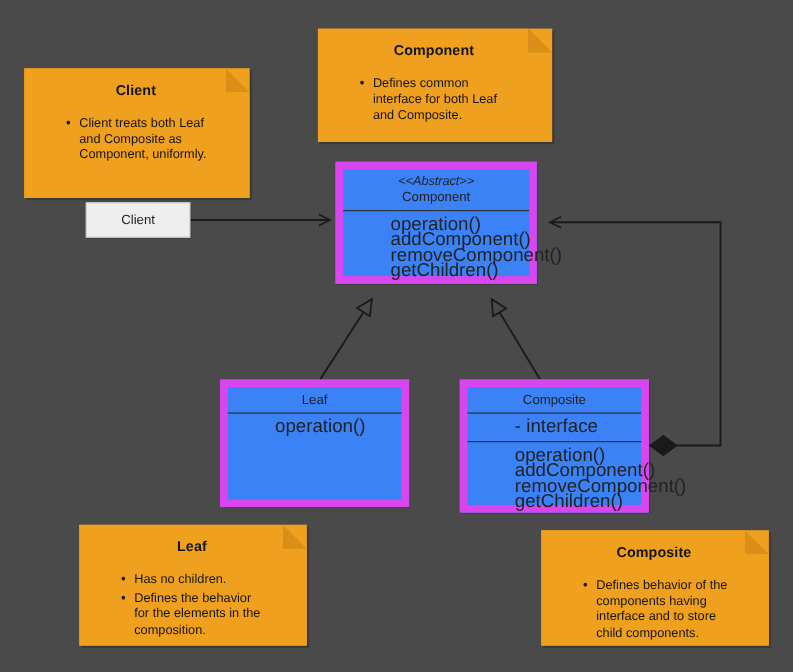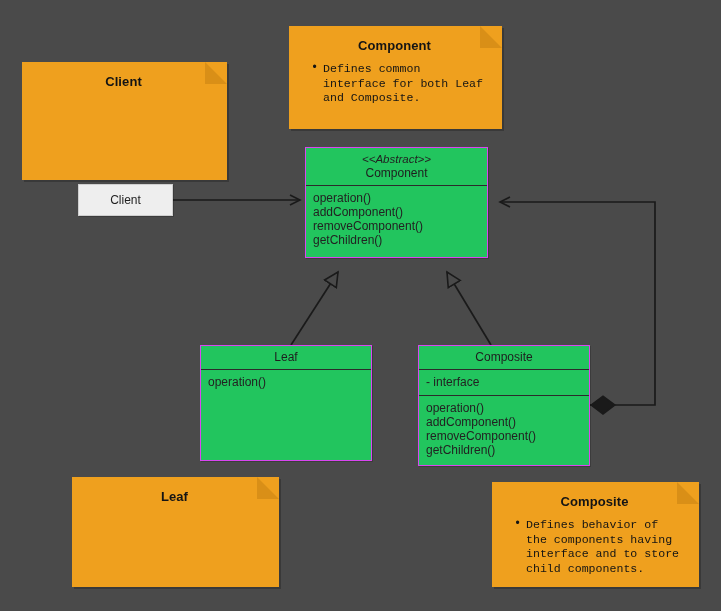--- a/index.html
+++ b/index.html
@@ -59,45 +59,44 @@
   }
   .note-title {
     text-align: center;
     font-weight: bold;
     font-size: 13px;
     color: #141414;
     margin: 2px 0 9px 0;
     letter-spacing: 0.1px;
   }
   .note ul {
-    margin: 0;
+    margin: 16px;
     padding: 0 4px 0 22px;
     list-style: none;
-    font-family: Liberation Mono, monospace;
   }
   .note li {
     position: relative;
     font-size: 11.6px;
     line-height: 14.6px;
     color: #141414;
     margin-bottom: 2px;
   }
   .note li::before {
     content: "\2022";
     position: absolute;
     left: -12px;
     top: -1px;
     font-size: 12px;
   }
 
   
   .classbox {
     position: absolute;
-    background: #22c55e;
-    border: 1px solid #d946ef;
+    background: #3b82f6;
+    border: 7px solid #d946ef;
     box-sizing: border-box;
     box-shadow: 1px 1px 0 rgba(0,0,0,0.18);
   }
   .cls-name {
     text-align: center;
     font-size: 12px;
     color: #1e1e1e;
     padding: 4px 4px 5px 4px;
     line-height: 14px;
   }
@@ -107,23 +106,24 @@
     font-size: 11.5px;
     color: #222;
     line-height: 14px;
   }
   .sep {
     height: 0;
     border-top: 1px solid #2b2b2b;
   }
   .cls-section {
     padding: 5px 7px 6px 7px;
-    font-size: 12px;
+    font-size: 17px;
     line-height: 14px;
     color: #222;
+    margin-left: 36px;
   }
   .cls-section div {
     white-space: nowrap;
   }
   .plainbox {
     position: absolute;
     background: #eeeeee;
     border: 1px solid #cfcfcf;
     box-sizing: border-box;
     display: flex;
@@ -170,39 +170,46 @@
       <polygon points="591,405 603,396 615,405 603,414" fill="#1a1a1a" stroke="#1a1a1a" stroke-width="1.4"></polygon>
       <line x1="580" y1="405" x2="593" y2="405" stroke="#1a1a1a" stroke-width="1.7"></line>
     </g>
   </svg>
 
   <div class="note" style="left:22px; top:62px; width:205px; height:118px;">
     <div class="note-body"></div>
     <div class="fold"></div>
     <div class="note-content">
       <div class="note-title">Client</div>
+      <ul>
+        <li>Client treats both Leaf and Composite as Component, uniformly.</li>
+      </ul>
     </div>
   </div>
 
   <div class="note" style="left:289px; top:26px; width:213px; height:103px;">
     <div class="note-body"></div>
     <div class="fold"></div>
     <div class="note-content">
       <div class="note-title">Component</div>
       <ul>
         <li>Defines common interface for both Leaf and Composite.</li>
       </ul>
     </div>
   </div>
 
   <div class="note" style="left:72px; top:477px; width:207px; height:110px;">
     <div class="note-body"></div>
     <div class="fold"></div>
     <div class="note-content">
       <div class="note-title">Leaf</div>
+      <ul>
+        <li>Has no children.</li>
+        <li>Defines the behavior for the elements in the composition.</li>
+      </ul>
     </div>
   </div>
 
   <div class="note" style="left:492px; top:482px; width:207px; height:105px;">
     <div class="note-body"></div>
     <div class="fold"></div>
     <div class="note-content">
       <div class="note-title">Composite</div>
       <ul>
         <li>Defines behavior of the components having interface and to store child components.</li>

